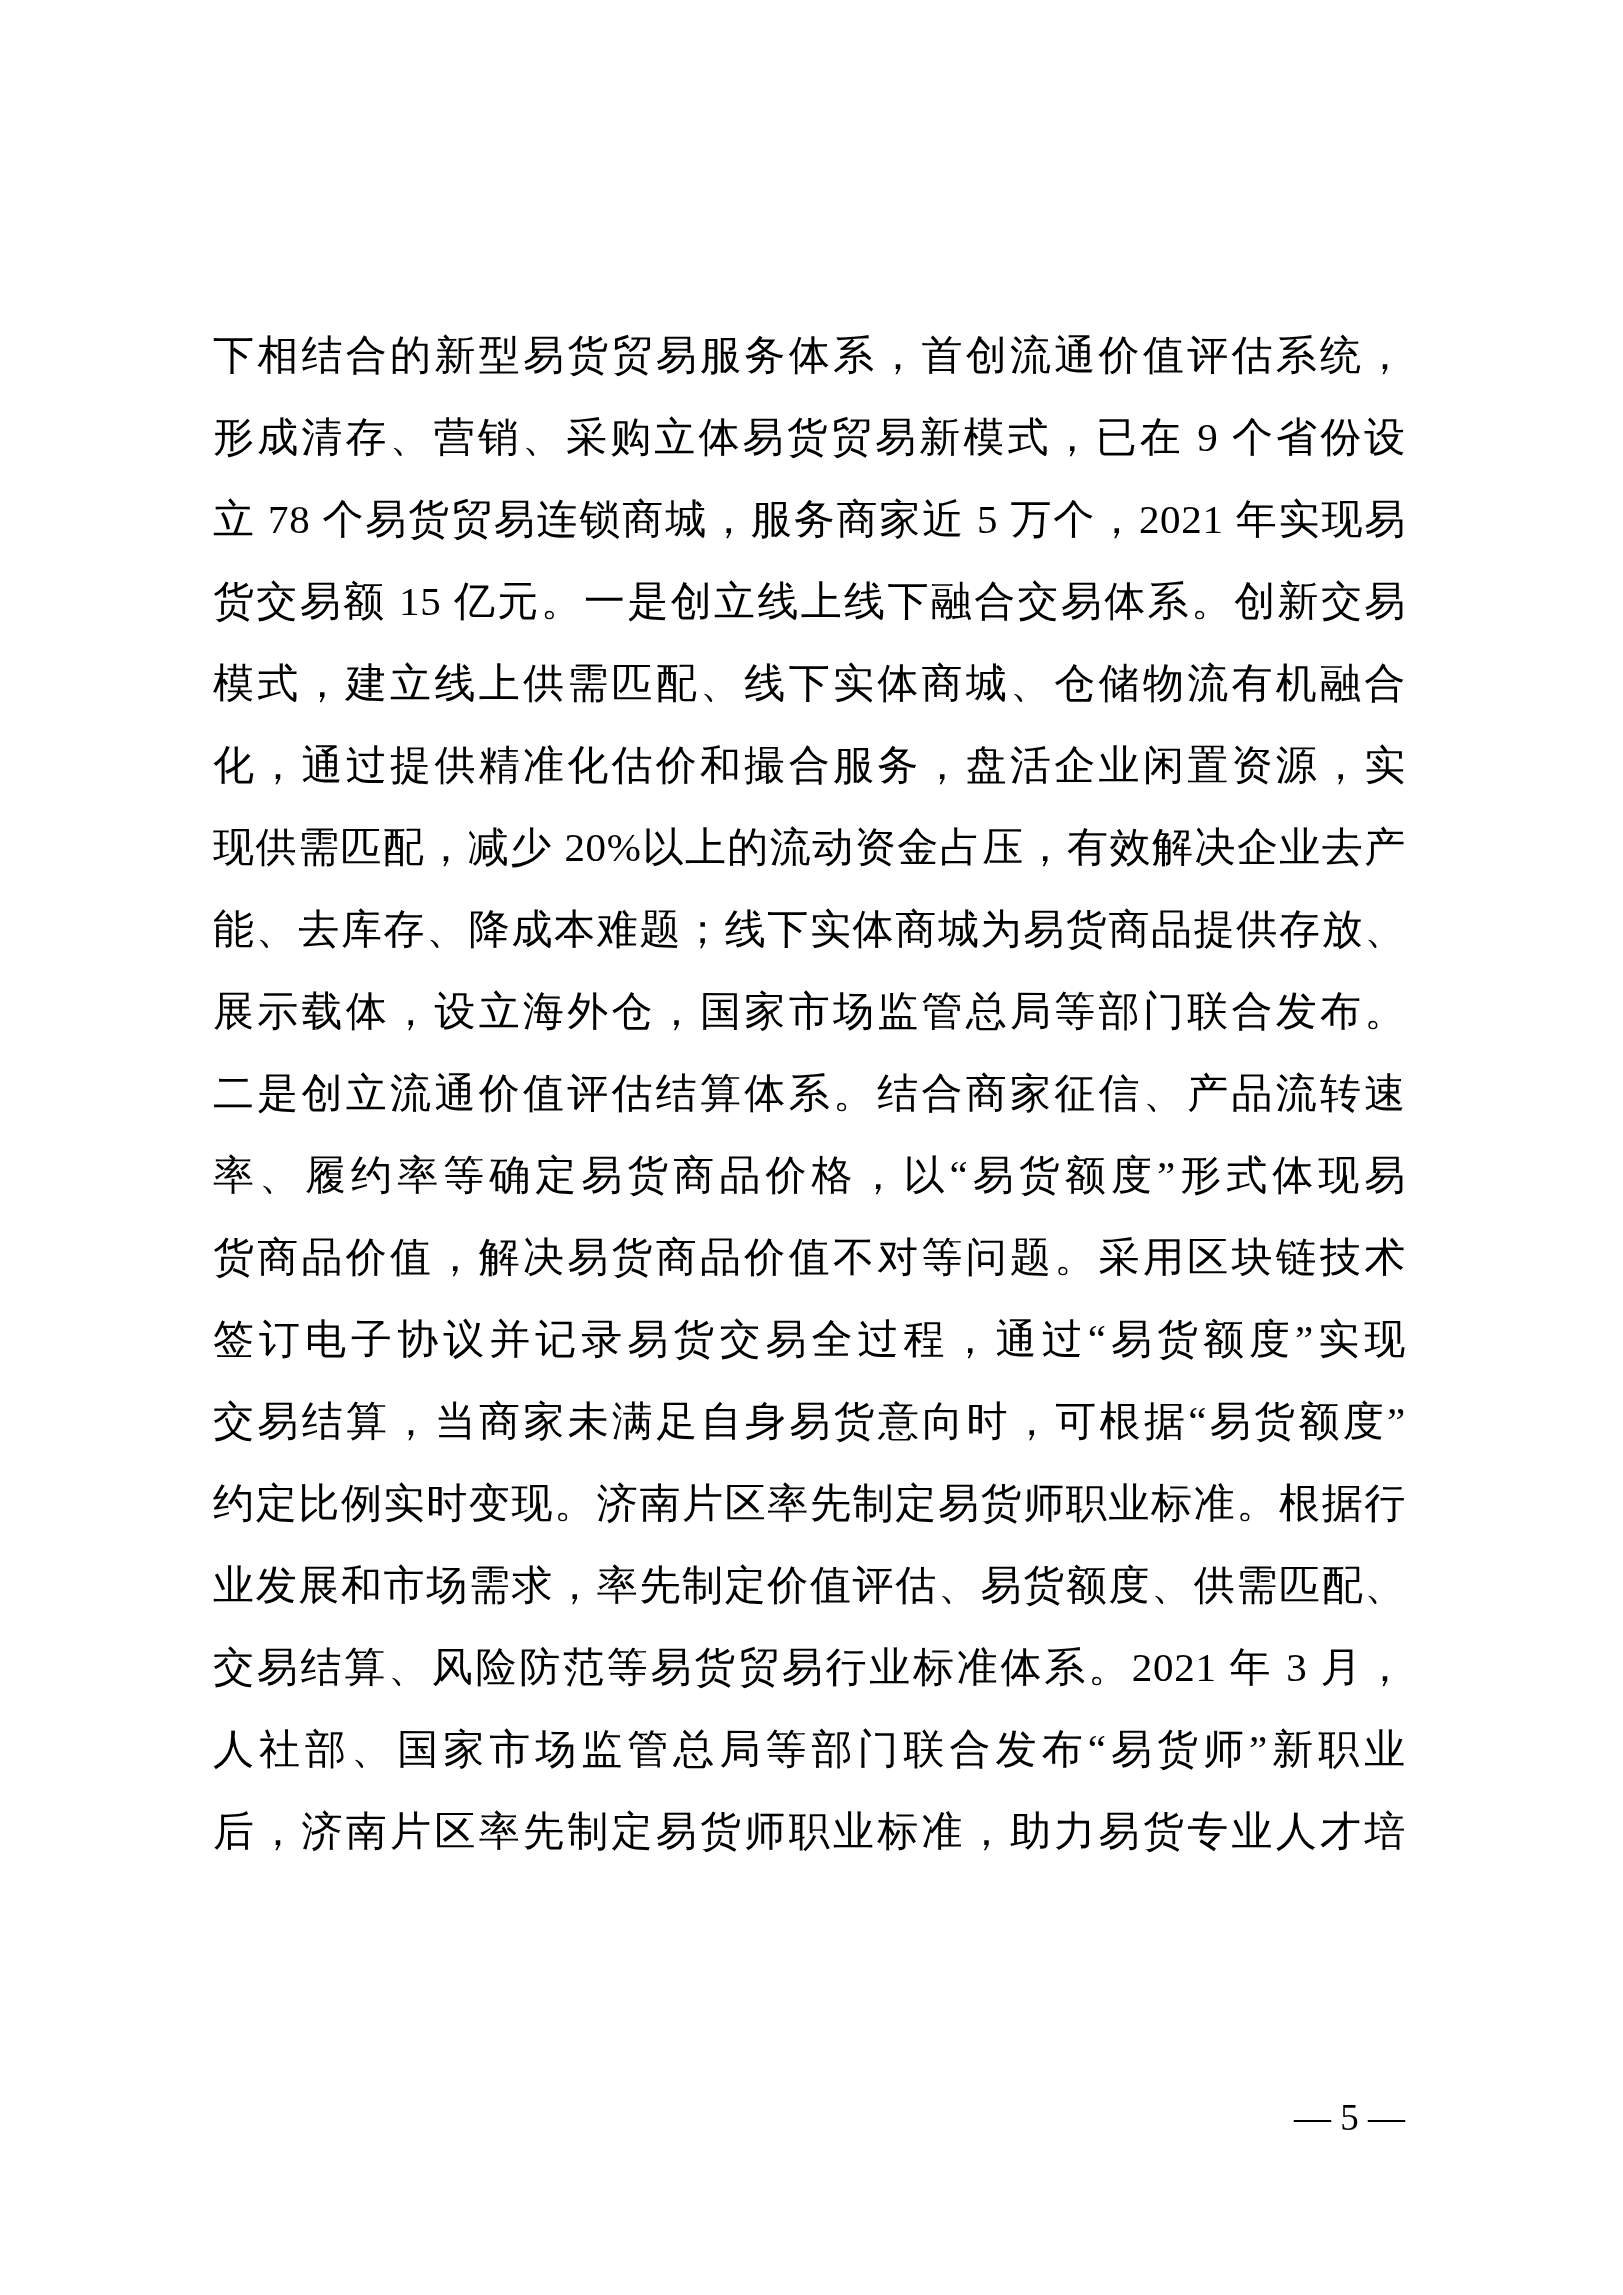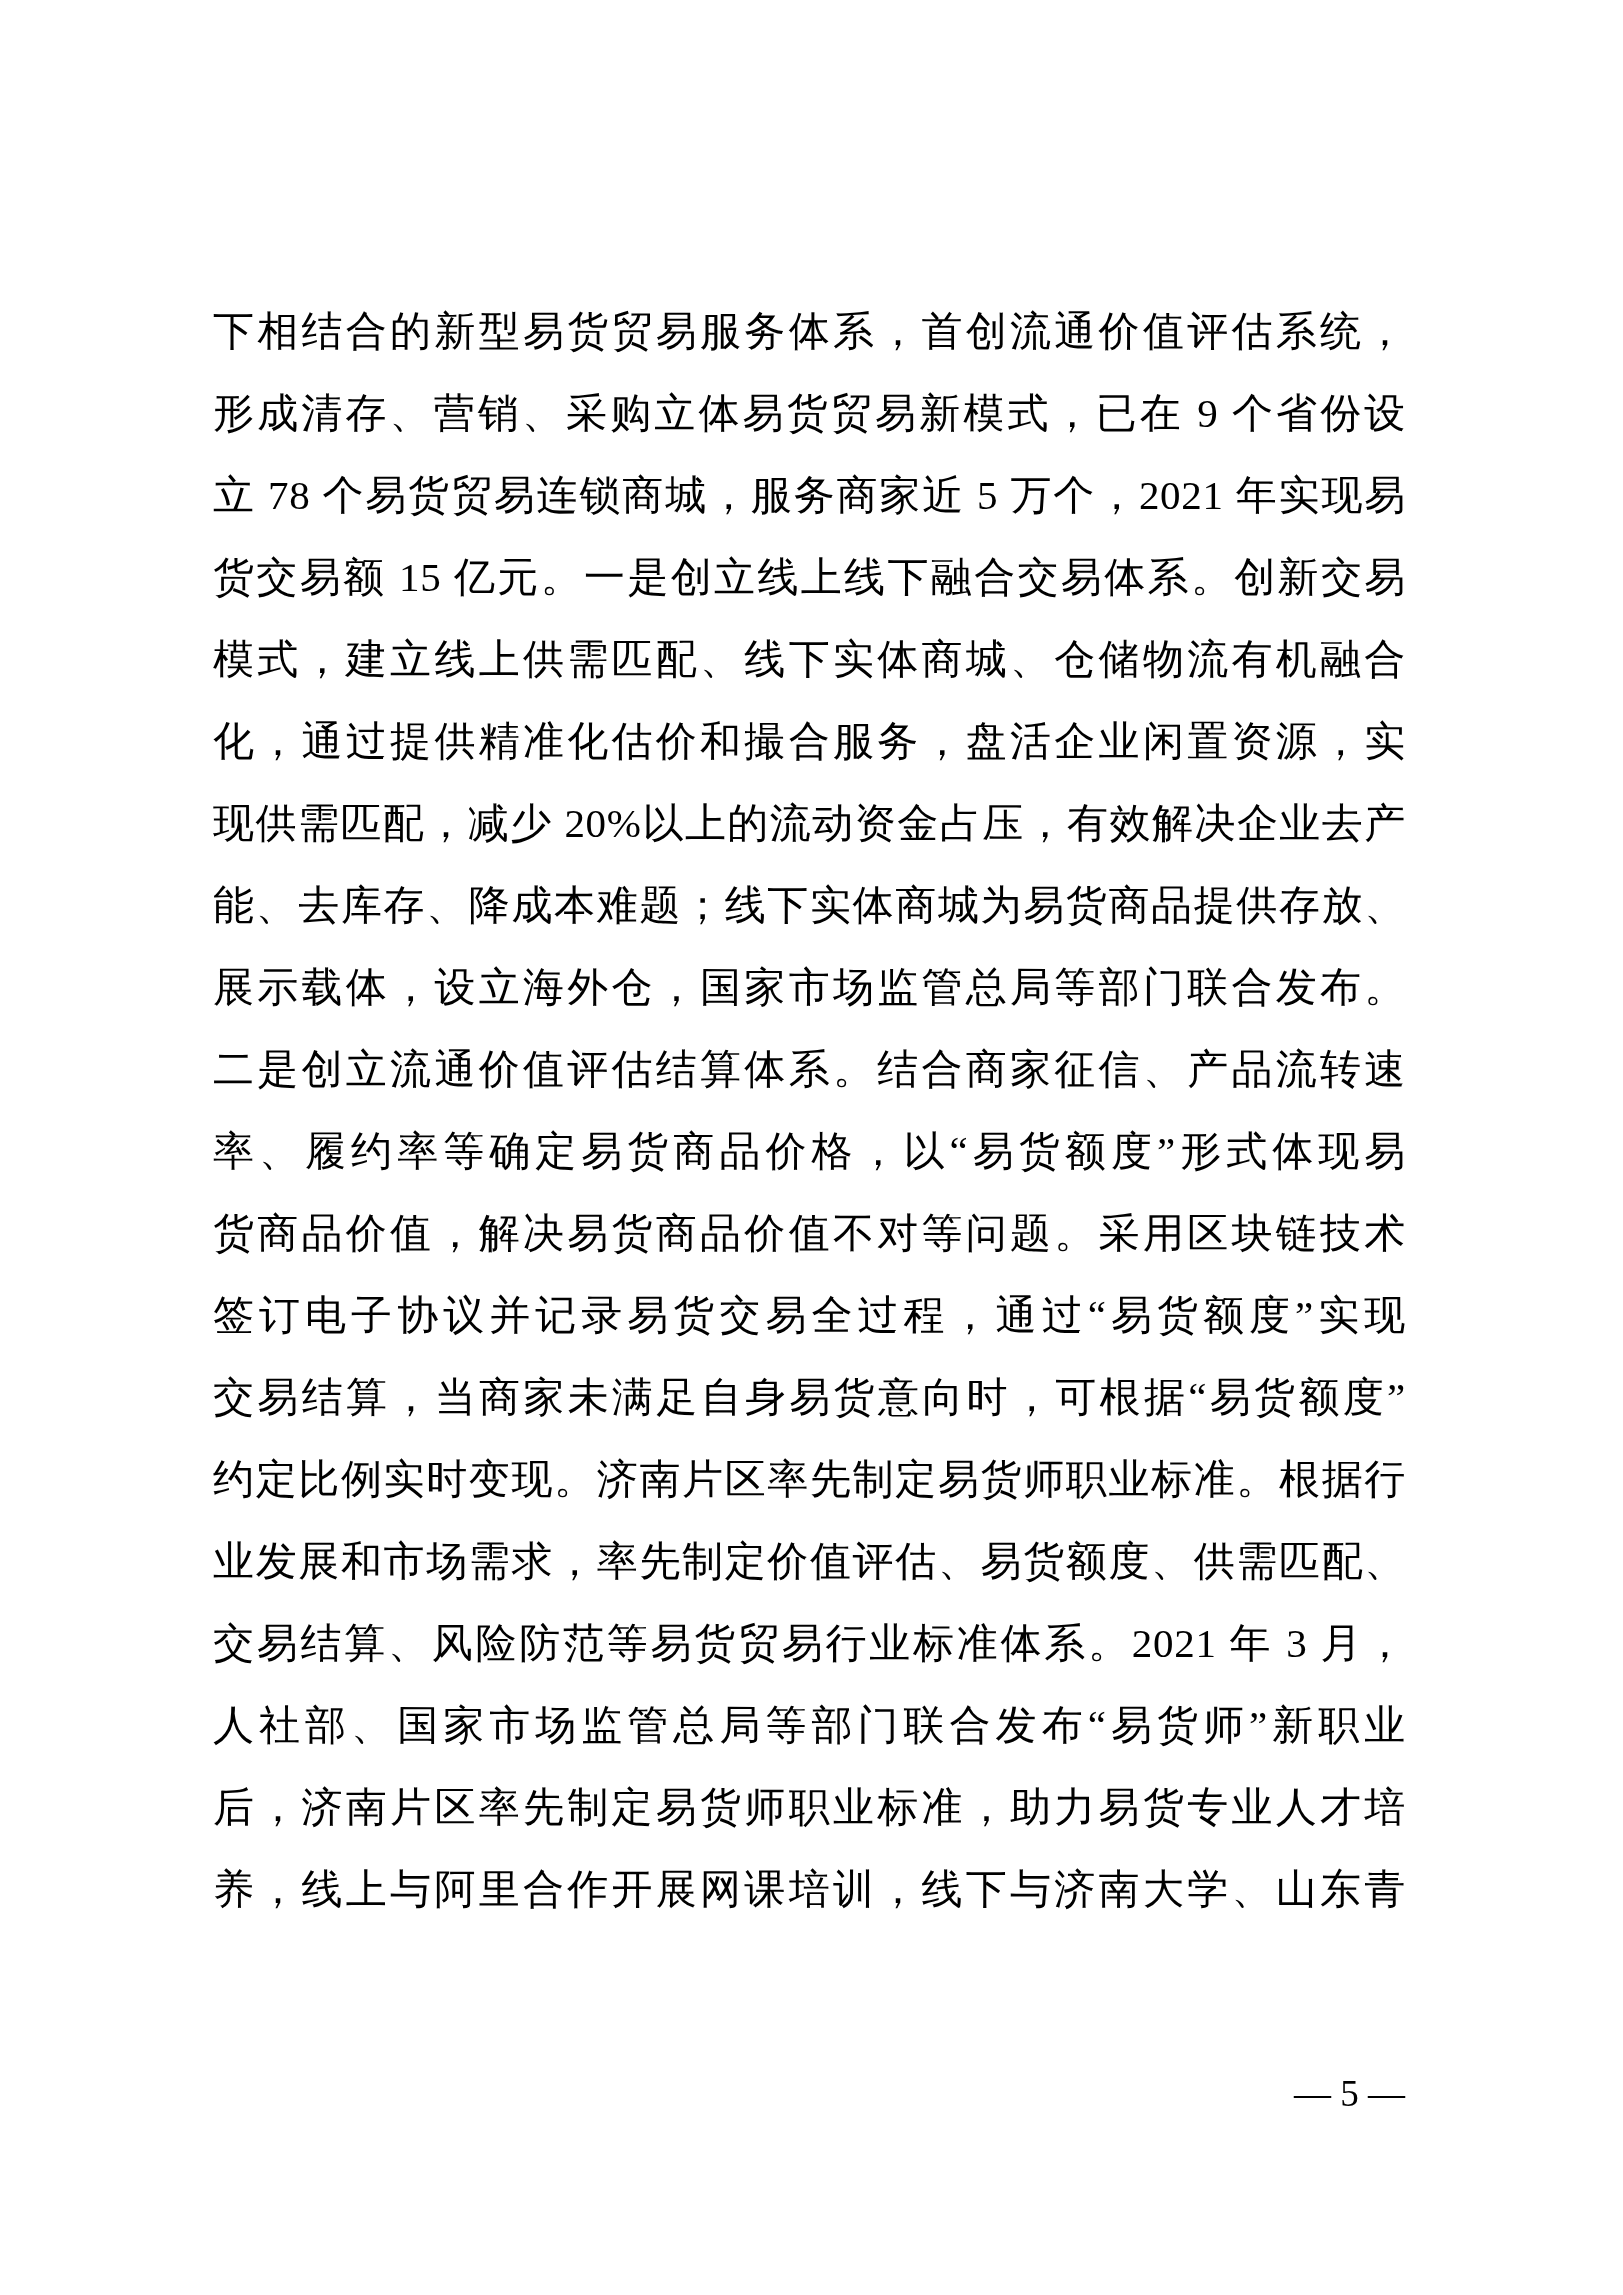--- a/index.html
+++ b/index.html
@@ -11,20 +11,21 @@
     height: 2295px;
     background: #ffffff;
     position: relative;
     color: #000000;
     font-family: "Liberation Serif", "DejaVu Serif", serif;
   }
   .page {
     position: absolute;
     inset: 0;
     background: #ffffff;
+    margin-top: 24px;
   }
   .text-block {
     position: absolute;
     left: 213px;
     top: 290px;
     width: 1193px;
   }
   .line {
     font-size: 41px;
     line-height: 82px;
@@ -62,19 +63,18 @@
       <div class="line"><span class="bold">二是创立流通价值评估结算体系。</span><span>结合商家征信、产品流转速</span></div>
       <div class="line"><span>率、履约率等确定易货商品价格，以“易货额度”形式体现易</span></div>
       <div class="line"><span>货商品价值，解决易货商品价值不对等问题。采用区块链技术</span></div>
       <div class="line"><span>签订电子协议并记录易货交易全过程，通过“易货额度”实现</span></div>
       <div class="line"><span>交易结算，当商家未满足自身易货意向时，可根据“易货额度”</span></div>
       <div class="line"><span>约定比例实时变现。</span><span class="bold">济南片区率先制定易货师职业标准。</span><span>根据行</span></div>
       <div class="line"><span>业发展和市场需求，率先制定价值评估、易货额度、供需匹配、</span></div>
       <div class="line"><span>交易结算、风险防范等易货贸易行业标准体系。2021 年 3 月，</span></div>
       <div class="line"><span>人社部、国家市场监管总局等部门联合发布“易货师”新职业</span></div>
       <div class="line"><span>后，济南片区率先制定易货师职业标准，助力易货专业人才培</span></div>
-      <div class="line"><span>养，线上与阿里合作开展网课培训，线下与济南大学、山东青</span></div>
     </div>
   <div class="footer">
     <span>— 5 —</span>
   </div>
 </div>
 
 
 </body></html>

